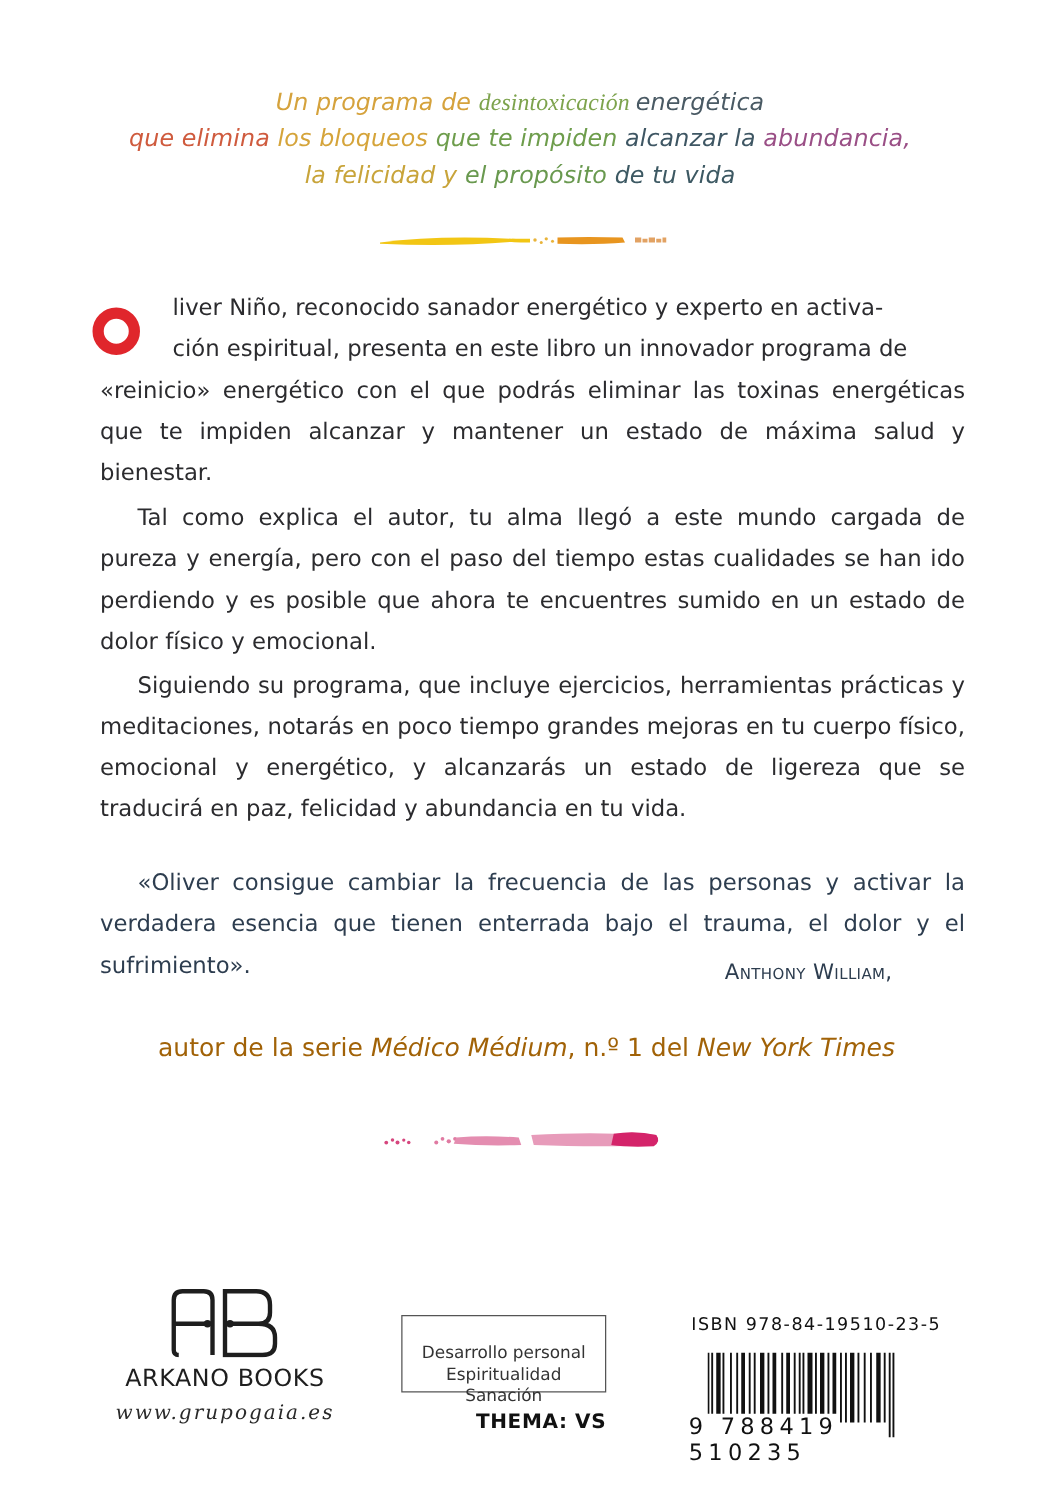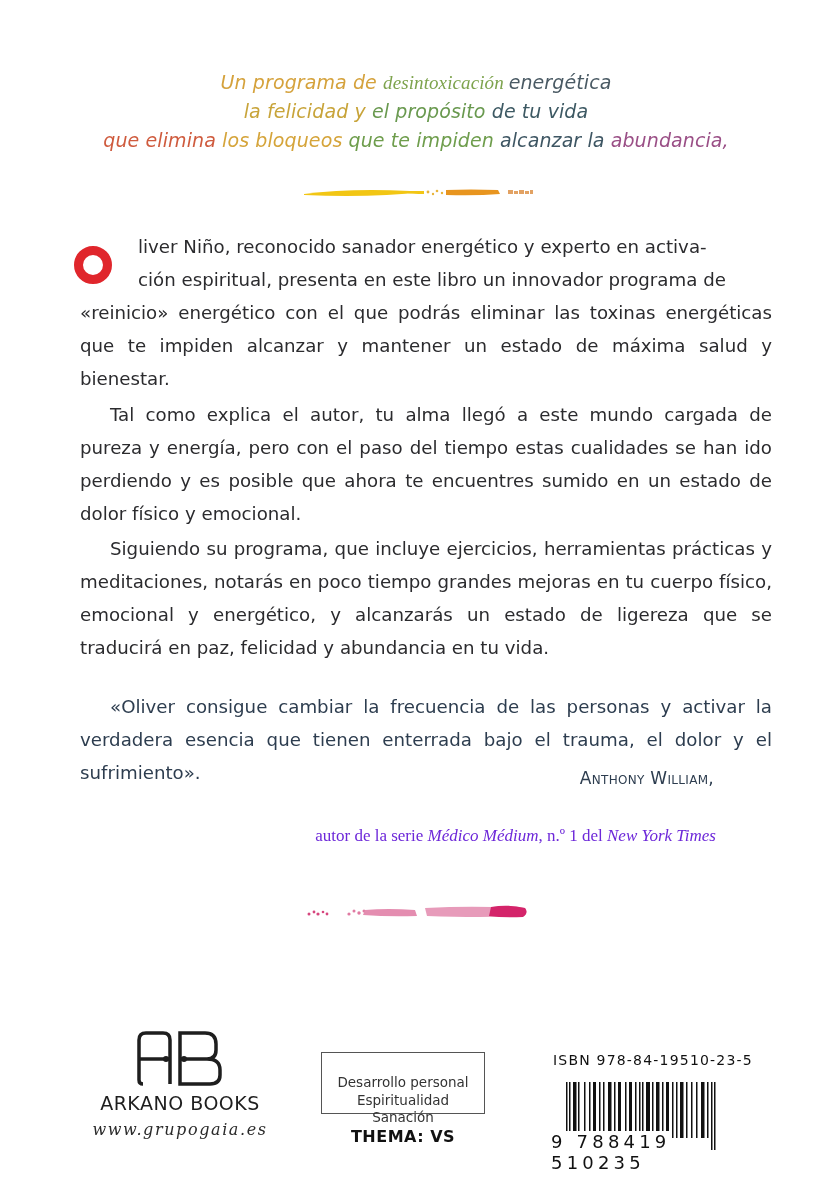--- a/index.html
+++ b/index.html
@@ -31,51 +31,51 @@
   .p1 .second { display: block; padding-left: 58px; }
   .dropcap { position: absolute; left: -6px; top: 16px; width: 38px; height: 38px;
              border: 9px solid #e0262c; border-radius: 50%; box-sizing: border-box; }
   .p2 { top: 398px; }
   .p3 { top: 532px; }
   .indent { text-indent: 30px; }
   .quote { position: absolute; left: 80px; top: 690px; width: 692px; font-size: 18.2px;
            line-height: 33px; color: #2d3d4f; text-align: justify; }
   .attr-name { position: absolute; right: 118px; top: 768px; font-size: 17px;
                color: #2d3d4f; font-variant: small-caps; letter-spacing: 0.3px; }
-  .attr-desc { position: absolute; right: 116px; top: 826px; font-size: 17px;
-               color: #6d28d9; font-family: Liberation Serif, serif; }
+  .attr-desc { position: absolute; right: 116px; top: 826px; font-size: 20px;
+               color: #a16207; }
   .attr-desc i { font-style: italic; }
 
   .logo { position: absolute; left: 80px; top: 1030px; width: 200px; text-align: center; }
   .logo-mark { width: 120px; height: 56px; margin: 0 auto; position: relative; }
   .logo-name { font-size: 19px; letter-spacing: 0.5px; color: #1e1e1e; margin-top: 2px;
                font-family: "DejaVu Sans", sans-serif; }
   .logo-url { font-family: "DejaVu Serif", serif; font-style: italic; font-size: 16px;
               color: #2a2a2a; letter-spacing: 1.6px; margin-top: 6px; }
 
   .category-box { position: absolute; left: 321px; top: 1052px; width: 164px; height: 62px;
                   border: 1.5px solid #555; box-sizing: border-box; text-align: center;
                   font-size: 13.5px; line-height: 17.5px; color: #333; padding-top: 21px; }
-  .thema { position: absolute; left: 321px; top: 1127px; width: 164px; text-align: center;
+  .thema { position: absolute; left: 321px; top: 1127px; width: 164px; text-align: right;
            font-size: 16px; font-weight: bold; color: #111; letter-spacing: 0.5px; }
 
   .isbn-label { position: absolute; left: 553px; top: 1052px; font-size: 14px;
                 letter-spacing: 1.2px; color: #111; }
   .barcode { position: absolute; left: 566px; top: 1082px; width: 160px; height: 68px; }
   .barcode-digits { position: absolute; left: 551px; top: 1131px; width: 180px;
                     font-size: 18px; color: #111; letter-spacing: 4.2px; background: transparent; }
   .barcode-digits span { background: #fff; }
 </style>
 </head>
 <body>
 
 <div class="tagline">
   <span class="line"><span class="g1">Un programa de </span><span class="g2">desintoxicación </span><span class="g3">energética</span></span>
+  <span class="line"><span class="r1">que elimina </span><span class="r2">los bloqueos </span><span class="r3">que te impiden </span><span class="r4">alcanzar la </span><span class="r5">abundancia,</span></span>
   <span class="line"><span class="t1">la felicidad y </span><span class="t2">el propósito </span><span class="t3">de tu vida</span></span>
-  <span class="line"><span class="r1">que elimina </span><span class="r2">los bloqueos </span><span class="r3">que te impiden </span><span class="r4">alcanzar la </span><span class="r5">abundancia,</span></span>
 </div>
 
 <svg class="brush" style="left:300px;top:186px" width="240" height="14" viewBox="0 0 240 14">
   <path d="M4 8 Q50 2 110 5 L124 6 Q70 12 4 9 Z" fill="#f2c614"></path>
   <path d="M110 5 Q100 8 124 8 L124 5 Z" fill="#f2c614"></path>
   <g fill="#e9b43a">
     <circle cx="128" cy="6" r="1.4"></circle>
       <circle cx="133" cy="8" r="1.2"></circle>
       <circle cx="137" cy="5" r="1.3"></circle>
       <circle cx="142" cy="7" r="1.2"></circle>

